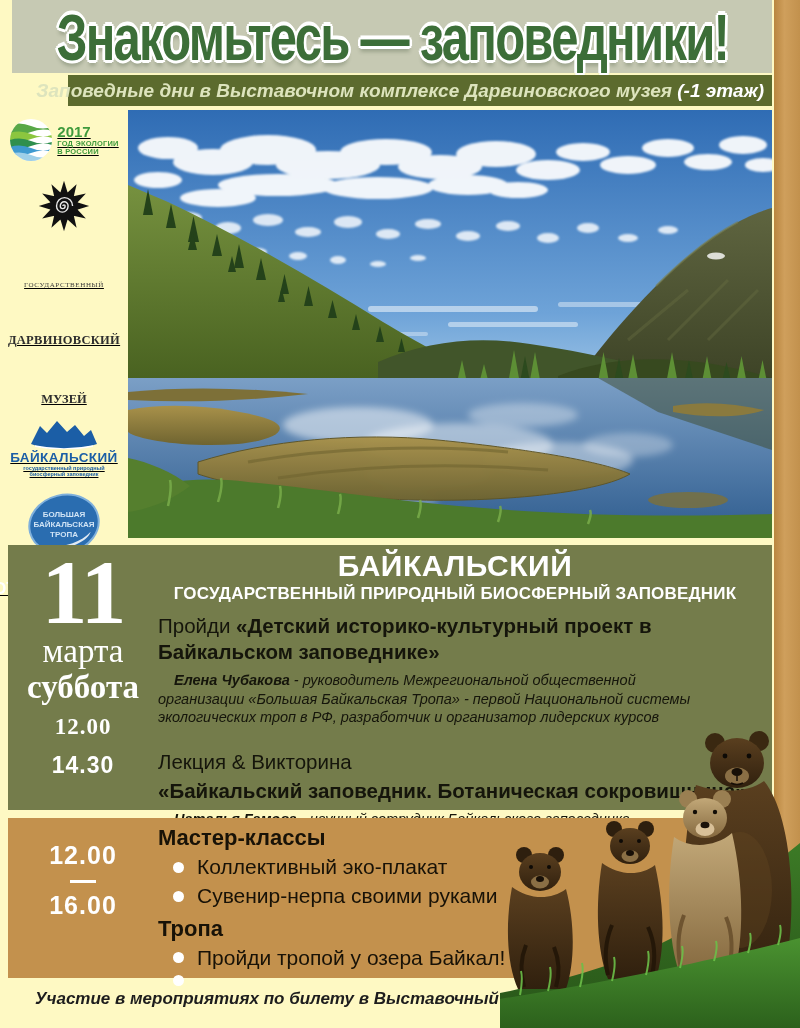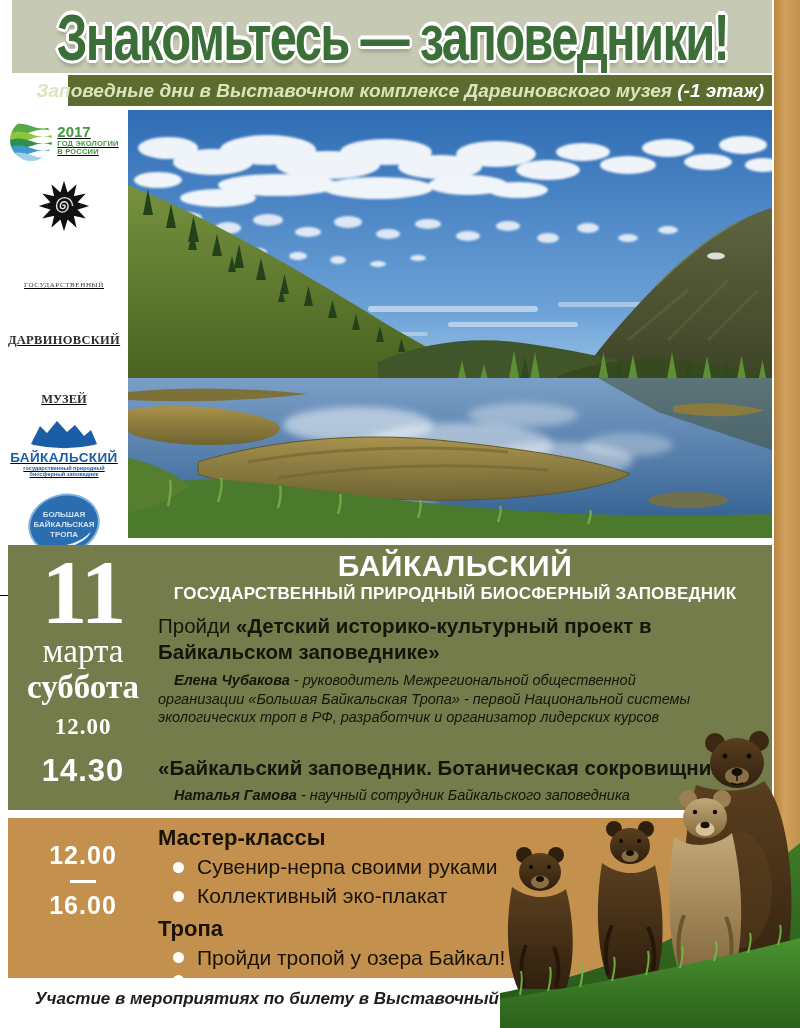--- a/index.html
+++ b/index.html
@@ -1,17 +1,17 @@
 <!DOCTYPE html>
 <html><head>
 <meta charset="utf-8">
 <style>
   html,body{margin:0;padding:0;background:#e8e8e8;}
   .poster{
-    position:relative;width:800px;height:1028px;background:#ffffff;
+    position:relative;width:800px;height:1028px;background:#fef9c3;
     overflow:hidden;font-family:"Liberation Sans",sans-serif;margin:0 auto;
   }
   .abs{position:absolute;}
 
   
   .right-stripe{left:774px;top:0;width:26px;height:1028px;
     background:linear-gradient(90deg,#b9863f,#cf9f5c 40%,#c2914d);z-index:1;}
 
   
   .title-block{left:12px;top:0;width:760px;height:73px;background:#c6c9b3;
@@ -67,21 +67,21 @@
   .d-week{font-size:33px;font-weight:bold;line-height:1.05;}
   .d-time{font-size:23px;font-weight:bold;margin-top:9px;letter-spacing:1px;}
   .sess1{grid-row:1;grid-column:2;padding-right:10px;}
   .reserve-name{font-size:30px;font-weight:bold;color:#fff;text-align:center;letter-spacing:.5px;line-height:1;}
   .reserve-type{font-size:17px;font-weight:bold;color:#fff;text-align:center;margin-top:3px;letter-spacing:.2px;}
   .lec{font-size:20.5px;line-height:1.25;margin-top:9px;max-width:545px;}
   .lec .bold{font-weight:bold;}
   .speaker{font-size:14.5px;font-style:italic;line-height:1.28;margin-top:7px;max-width:552px;}
   .speaker .bold{font-weight:bold;margin-left:16px;}
   .time2-col{grid-row:2;grid-column:1;text-align:center;color:#fff;
-    font-size:31px;font-weight:bold;letter-spacing:1px;padding-top:12px;}
+    font-size:23px;font-weight:bold;letter-spacing:1px;padding-top:12px;}
   .sess2{grid-row:2;grid-column:2;padding-top:10px;padding-right:10px;}
   .lec2-label{font-size:20.5px;line-height:1.2;}
   .lec2-title{font-size:20.5px;font-weight:bold;line-height:1.2;margin-top:5px;}
   .sess2 .speaker{margin-top:6px;}
 
   
   .workshops{left:8px;top:818px;width:764px;height:160px;background:#c3914d;z-index:2;
     display:grid;grid-template-columns:150px 1fr;padding:5px 10px 4px 0;box-sizing:border-box;color:#181207;}
   .wtime{text-align:center;color:#fff;font-weight:bold;font-size:25px;padding-top:18px;letter-spacing:1px;}
   .wdash{width:26px;border-top:3px solid #fff;margin:10px auto 8px auto;}
@@ -388,42 +388,43 @@
         <span>Пройди </span><span class="bold">«Детский историко-культурный проект в Байкальском заповеднике»</span>
       </div>
       <div class="speaker">
         <span class="bold">Елена Чубакова</span><span> - руководитель Межрегиональной общественной организации «Большая Байкальская Тропа» - первой Национальной системы экологических троп в РФ, разработчик и организатор лидерских курсов</span>
       </div>
     </div>
 
     <div class="time2-col">14.30</div>
 
     <div class="sess2">
+      <div class="lec2-label">Лекция &amp; Викторина</div>
       <div class="lec2-title">«Байкальский заповедник. Ботаническая сокровищница»</div>
       <div class="speaker">
         <span class="bold">Наталья Гамова</span><span> - научный сотрудник Байкальского заповедника</span>
       </div>
     </div>
   </section>
 
   <section class="abs workshops">
     <div class="wtime">
       <div>12.00</div>
       <div class="wdash"></div>
       <div>16.00</div>
     </div>
     <div class="wlists">
       <div class="w-title">Мастер-классы</div>
       <div class="w-item">
         <span class="dot"></span>
-        <span>Сувенир-нерпа своими руками</span>
+        <span>Коллективный эко-плакат</span>
       </div>
       <div class="w-item">
         <span class="dot"></span>
-        <span>Коллективный эко-плакат</span>
+        <span>Сувенир-нерпа своими руками</span>
       </div>
       <div class="w-title">Тропа</div>
       <div class="w-item">
         <span class="dot"></span>
         <span>Пройди тропой у озера Байкал!</span>
       </div>
       <div class="w-item">
         <span class="dot"></span>
       </div>
     </div>

